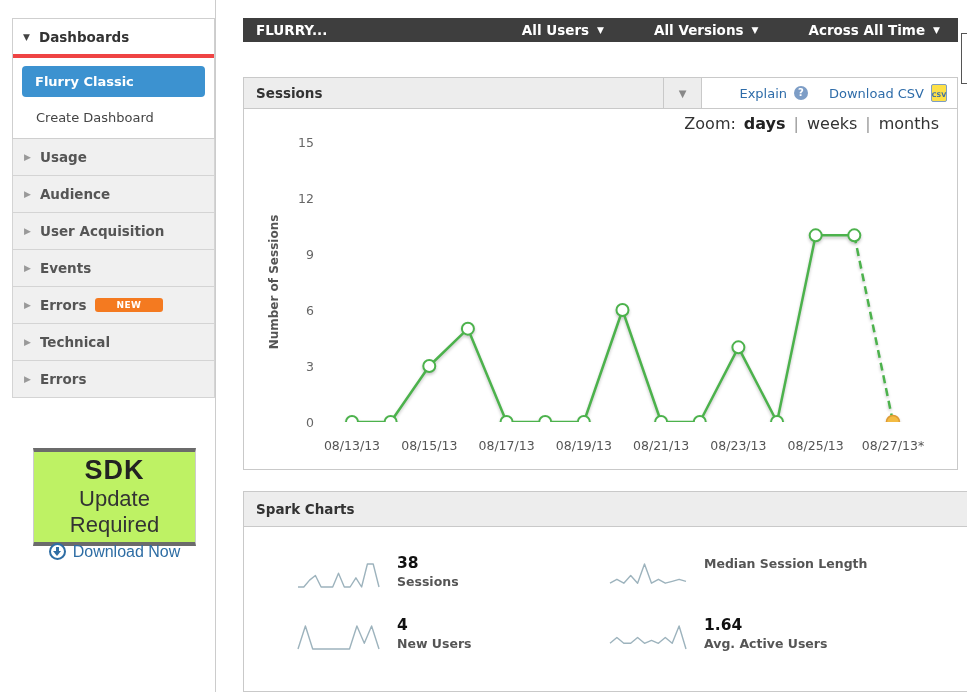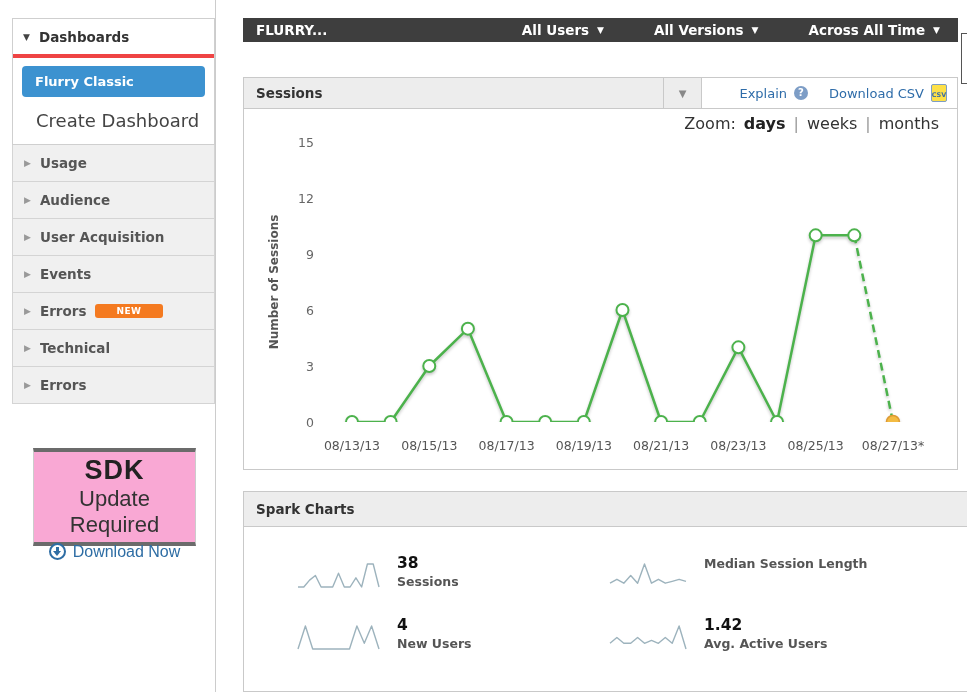--- a/index.html
+++ b/index.html
@@ -11,27 +11,27 @@
   
   .sidebar { position:absolute; left:12px; top:18px; width:203px; }
   .dash-section { background:#fff; border:1px solid #cfcfcf; }
   .dash-header { height:35px; display:flex; align-items:center; gap:9px; padding-left:10px;
                  font-weight:bold; font-size:13.5px; color:#333; cursor:pointer; }
   .tri-down { font-size:9px; color:#444; }
   .tri-right { font-size:9px; color:#999; }
   .dash-body { border-top:4px solid #ef4444; padding:8px 9px 13px; }
   .flurry-classic-btn { background:#3c92d0; color:#fff; font-weight:bold; font-size:13px;
                         border-radius:4px; height:31px; line-height:31px; padding-left:13px; cursor:pointer; }
-  .create-dash { margin:13px 0 0 14px; font-size:18px; color:#444; cursor:pointer; }
+  .create-dash { margin:13px 0 0 14px; font-size:13px; color:#444; cursor:pointer; }
   .side-row { height:37px; background:#f0f0f0; border:1px solid #d4d4d4; border-top:none;
               display:flex; align-items:center; gap:9px; padding-left:11px;
               font-weight:bold; font-size:13.5px; color:#555; cursor:pointer; }
   .badge-new { background:#f47a20; color:#fff; font-size:9px; font-weight:bold;
                border-radius:3px; padding:2px 21px; letter-spacing:.5px; }
-  .sdk-box { position:absolute; left:21px; top:430px; width:163px; height:98px; background:#f9a8d4;
+  .sdk-box { position:absolute; left:21px; top:430px; width:163px; height:98px; background:#bef264;
              border:1px solid #ccc; border-top:4px solid #6b6b6b; border-bottom:4px solid #6b6b6b;
              text-align:center; font-family:"Liberation Sans",sans-serif; }
   .sdk-title { font-size:27px; color:#222; margin-top:4px; font-weight:600; letter-spacing:1px; line-height:1.1; }
   .sdk-sub { font-size:22px; color:#333;text-align:center; }
   .sdk-link { display:flex; align-items:center; justify-content:center; gap:7px; margin-top:5px;
               color:#2e6da4; font-size:16px; cursor:pointer; }
   .dl-icon { position:relative; width:17px; height:17px; border:2px solid #2e6da4; border-radius:50%; background:#fff; }
   .dl-icon::before { content:""; position:absolute; left:5px; top:2px; width:3px; height:4px; background:#2e6da4; }
   .dl-icon::after { content:""; position:absolute; left:2px; top:6px; width:0; height:0;
                     border-left:4.5px solid transparent; border-right:4.5px solid transparent;
@@ -265,20 +265,20 @@
         <div class="mval">4</div>
         <div class="mlabel">New Users</div>
       </div>
     </div>
 
     <div class="metric m4">
       <svg class="spark" width="80" height="32">
           <polyline points="2.0,23.3 8.9,17.5 15.8,23.3 22.7,23.3 29.6,17.5 36.5,23.3 43.5,20.4 50.4,23.3 57.3,17.5 64.2,23.3 71.1,6.0 78.0,29.0" fill="none" stroke="#9db3bd" stroke-width="1.4" stroke-linejoin="round"></polyline>
         </svg>
       <div>
-        <div class="mval">1.42</div>
+        <div class="mval">1.64</div>
         <div class="mlabel">Avg. Active Users</div>
       </div>
     </div>
   </section>
 
   <div class="scroll-thumb"></div>
 </div>
 
 </body></html>

